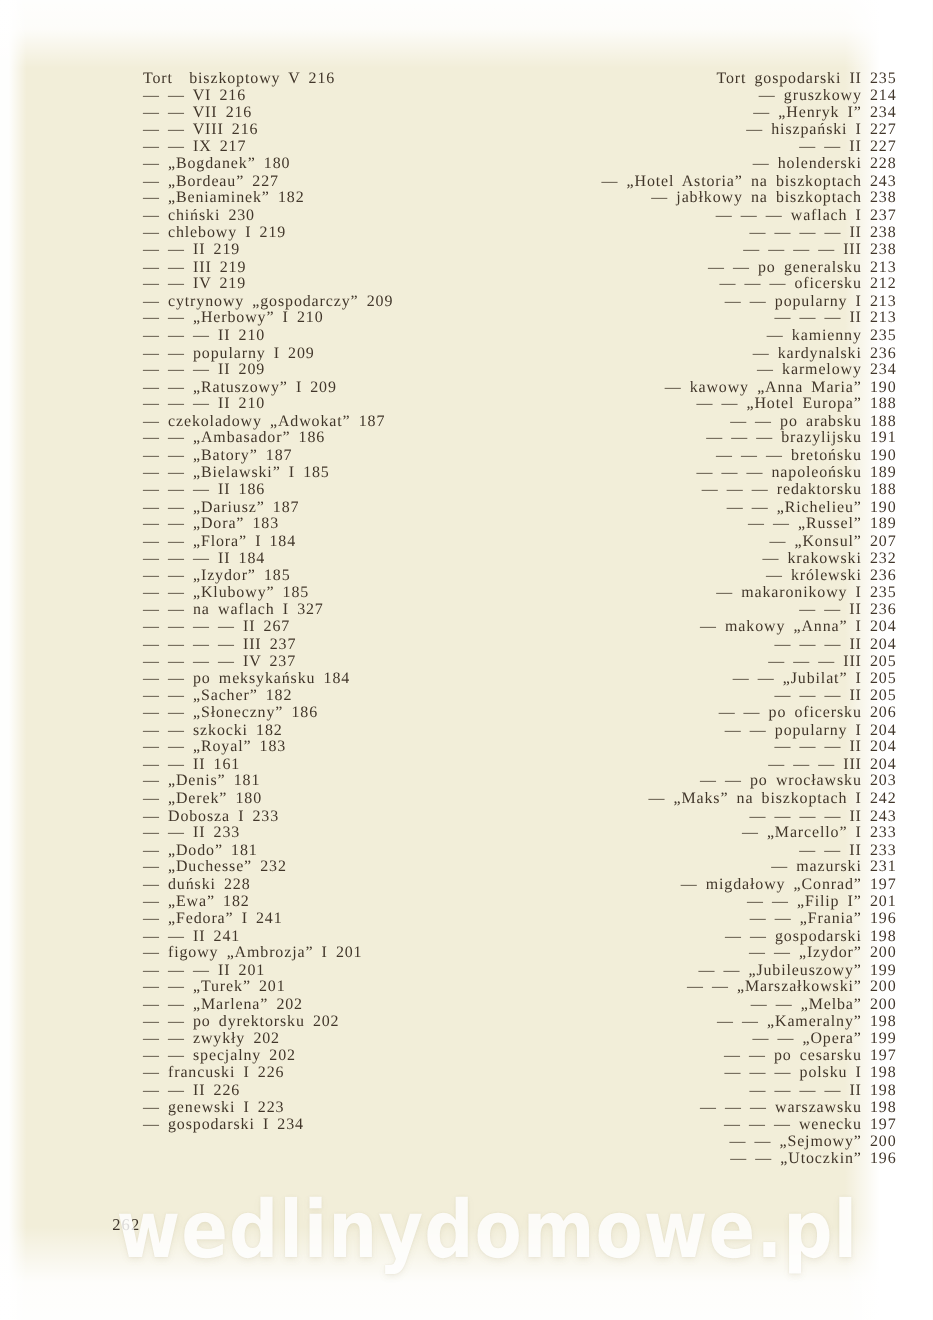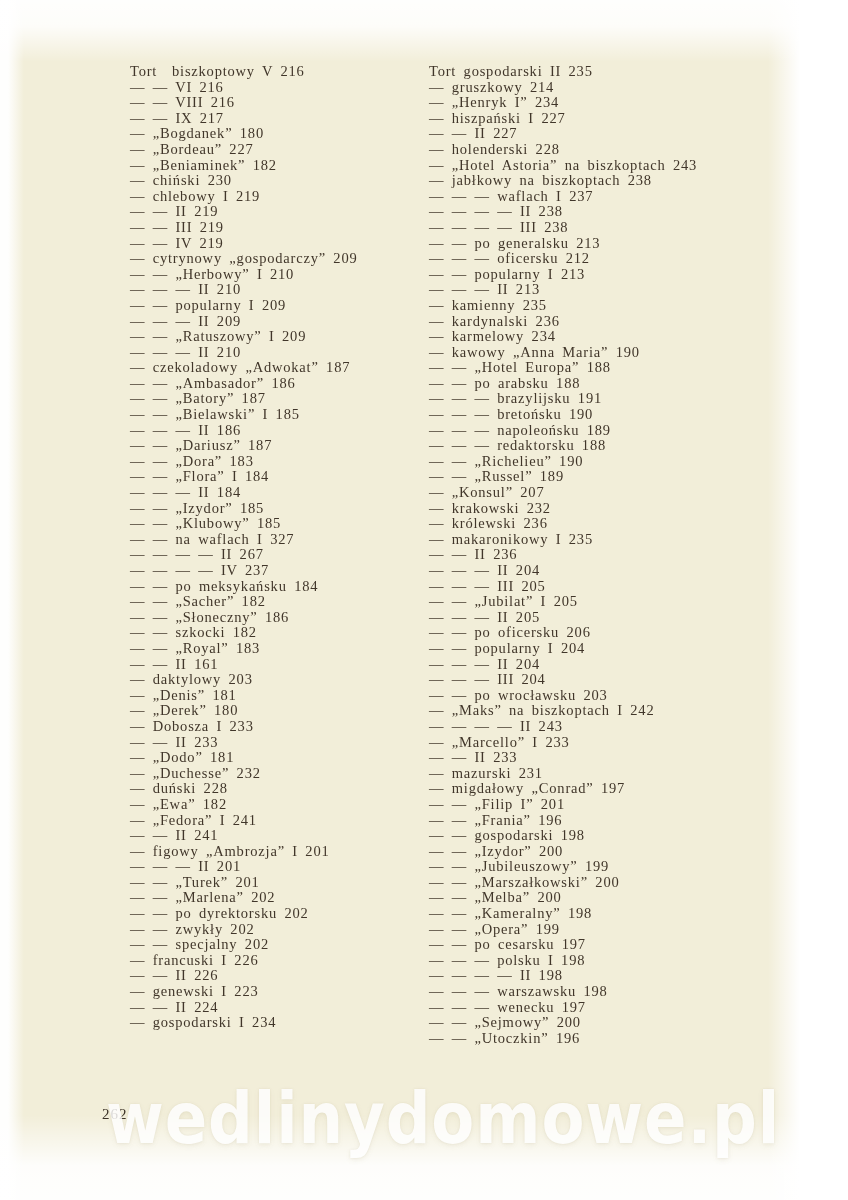--- a/index.html
+++ b/index.html
@@ -28,21 +28,21 @@
     position: absolute;
     top: 64px;
     width: 360px;
     color: var(--ink, #41362a);
     font-size: 14.5px;
     line-height: 15.6px;
     letter-spacing: 0.8px;
     word-spacing: 3px;
   }
   .index-column.left  { left: 94px; margin-left: 36px; }
-  .index-column.right { left: 429px; }
+  .index-column.right { left: 455px; text-align: right; }
   .index-line {
     white-space: pre;
     height: 15.6px;
   }
   .page-number {
     position: absolute;
     left: 102px;
     top: 1106px;
     font-size: 15px;
     letter-spacing: 1px;
@@ -65,20 +65,21 @@
     pointer-events: none;
   }
 </style>
 </head>
 <body>
 
 <div class="scan-page">
   <div class="index-column left">
       <div class="index-line">Tort  biszkoptowy V 216</div>
       <div class="index-line">— — VI 216</div>
+      <div class="index-line">— — VII 216</div>
       <div class="index-line">— — VIII 216</div>
       <div class="index-line">— — IX 217</div>
       <div class="index-line">— „Bogdanek” 180</div>
       <div class="index-line">— „Bordeau” 227</div>
       <div class="index-line">— „Beniaminek” 182</div>
       <div class="index-line">— chiński 230</div>
       <div class="index-line">— chlebowy I 219</div>
       <div class="index-line">— — II 219</div>
       <div class="index-line">— — III 219</div>
       <div class="index-line">— — IV 219</div>
@@ -95,49 +96,48 @@
       <div class="index-line">— — „Bielawski” I 185</div>
       <div class="index-line">— — — II 186</div>
       <div class="index-line">— — „Dariusz” 187</div>
       <div class="index-line">— — „Dora” 183</div>
       <div class="index-line">— — „Flora” I 184</div>
       <div class="index-line">— — — II 184</div>
       <div class="index-line">— — „Izydor” 185</div>
       <div class="index-line">— — „Klubowy” 185</div>
       <div class="index-line">— — na waflach I 327</div>
       <div class="index-line">— — — — II 267</div>
+      <div class="index-line">— — — — III 237</div>
       <div class="index-line">— — — — IV 237</div>
       <div class="index-line">— — po meksykańsku 184</div>
       <div class="index-line">— — „Sacher” 182</div>
       <div class="index-line">— — „Słoneczny” 186</div>
       <div class="index-line">— — szkocki 182</div>
       <div class="index-line">— — „Royal” 183</div>
       <div class="index-line">— — II 161</div>
-      <div class="index-line">— daktylowy 203</div>
       <div class="index-line">— „Denis” 181</div>
       <div class="index-line">— „Derek” 180</div>
       <div class="index-line">— Dobosza I 233</div>
       <div class="index-line">— — II 233</div>
       <div class="index-line">— „Dodo” 181</div>
       <div class="index-line">— „Duchesse” 232</div>
       <div class="index-line">— duński 228</div>
       <div class="index-line">— „Ewa” 182</div>
       <div class="index-line">— „Fedora” I 241</div>
       <div class="index-line">— — II 241</div>
       <div class="index-line">— figowy „Ambrozja” I 201</div>
       <div class="index-line">— — — II 201</div>
       <div class="index-line">— — „Turek” 201</div>
       <div class="index-line">— — „Marlena” 202</div>
       <div class="index-line">— — po dyrektorsku 202</div>
       <div class="index-line">— — zwykły 202</div>
       <div class="index-line">— — specjalny 202</div>
       <div class="index-line">— francuski I 226</div>
       <div class="index-line">— — II 226</div>
       <div class="index-line">— genewski I 223</div>
-      <div class="index-line">— — II 224</div>
       <div class="index-line">— gospodarski I 234</div>
     </div>
   <div class="index-column right">
       <div class="index-line">Tort gospodarski II 235</div>
       <div class="index-line">— gruszkowy 214</div>
       <div class="index-line">— „Henryk I” 234</div>
       <div class="index-line">— hiszpański I 227</div>
       <div class="index-line">— — II 227</div>
       <div class="index-line">— holenderski 228</div>
       <div class="index-line">— „Hotel Astoria” na biszkoptach 243</div>
@@ -159,20 +159,21 @@
       <div class="index-line">— — — bretońsku 190</div>
       <div class="index-line">— — — napoleońsku 189</div>
       <div class="index-line">— — — redaktorsku 188</div>
       <div class="index-line">— — „Richelieu” 190</div>
       <div class="index-line">— — „Russel” 189</div>
       <div class="index-line">— „Konsul” 207</div>
       <div class="index-line">— krakowski 232</div>
       <div class="index-line">— królewski 236</div>
       <div class="index-line">— makaronikowy I 235</div>
       <div class="index-line">— — II 236</div>
+      <div class="index-line">— makowy „Anna” I 204</div>
       <div class="index-line">— — — II 204</div>
       <div class="index-line">— — — III 205</div>
       <div class="index-line">— — „Jubilat” I 205</div>
       <div class="index-line">— — — II 205</div>
       <div class="index-line">— — po oficersku 206</div>
       <div class="index-line">— — popularny I 204</div>
       <div class="index-line">— — — II 204</div>
       <div class="index-line">— — — III 204</div>
       <div class="index-line">— — po wrocławsku 203</div>
       <div class="index-line">— „Maks” na biszkoptach I 242</div>

